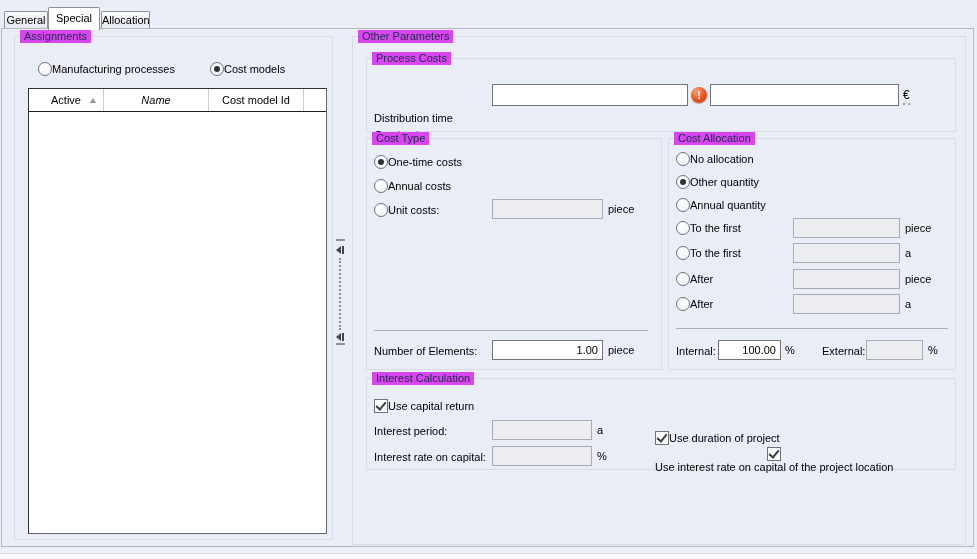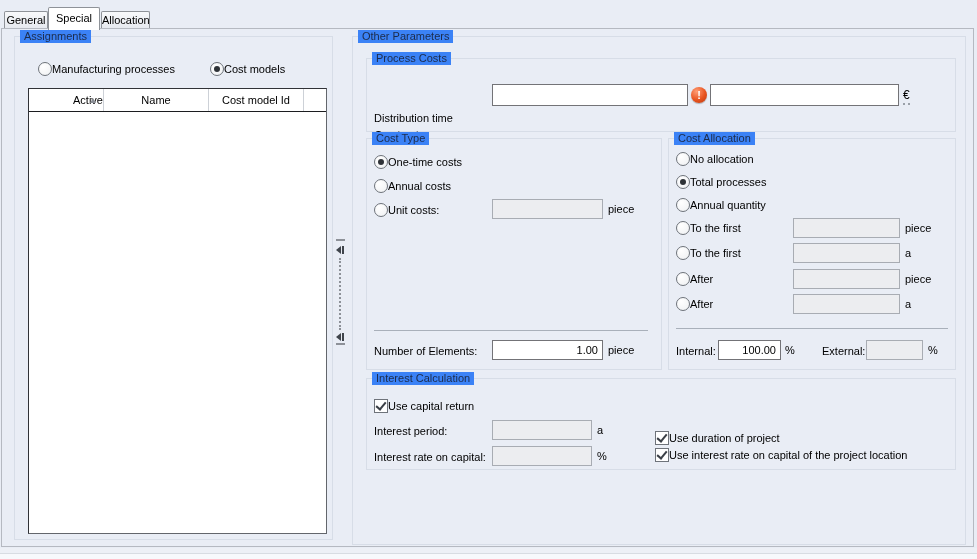--- a/index.html
+++ b/index.html
@@ -5,21 +5,21 @@
   html,body{margin:0;padding:0;background:#e9edf5;}
   #root{position:relative;width:977px;height:559px;font-family:"Liberation Sans",sans-serif;font-size:11px;color:#000;overflow:hidden;background:#e9edf5;}
 
   
   .tab{position:absolute;box-sizing:border-box;border:1px solid #8e9298;border-bottom:none;background:linear-gradient(#f8f9fb,#e6e9ef);text-align:center;line-height:17px;border-radius:2px 2px 0 0;z-index:1;cursor:default;}
   .tab.active{background:#ffffff;z-index:3;line-height:21px;}
   .page{position:absolute;left:1px;top:28px;width:973px;height:519px;border:1px solid #b5b9c1;background:#e9edf5;box-sizing:border-box;z-index:0;}
 
   
   .grp{position:absolute;border:1px solid #d7dde7;box-sizing:border-box;z-index:1;}
-  .grp-label{position:absolute;height:13px;line-height:13px;background:#3b82f6;padding:0 4px;color:#1c2b4a;z-index:4;white-space:nowrap;}
+  .grp-label{position:absolute;height:13px;line-height:13px;background:#d946ef;padding:0 4px;color:#1c2b4a;z-index:4;white-space:nowrap;}
 
   .lbl{position:absolute;white-space:nowrap;z-index:4;line-height:13px;}
   .bold{font-weight:bold;font-size:12px;}
 
   
   .tbx{position:absolute;box-sizing:border-box;background:#fff;border:1px solid #737377;font-family:"Liberation Sans",sans-serif;font-size:11px;padding:0 4px;z-index:5;}
   .tbx.num{text-align:right;}
   .tbx:disabled,.tbx.dis{background:#ecedf0;border-color:#a8acb3;color:#444;}
 
   
@@ -75,25 +75,25 @@
     <span class="radio"></span>
     <span>Manufacturing processes</span>
   </div>
   <div class="ctl-row" style="left:210px;top:61px;">
     <span class="radio checked"></span>
     <span>Cost models</span>
   </div>
 
   <div class="tbl">
     <div class="tbl-head">
-      <div class="th" style="width:75px;justify-content:flex-end;">
+      <div class="th" style="width:75px;">
         <span>Active</span>
         <span class="sort-tri"></span>
       </div>
-      <div class="th" style="width:105px;">
+      <div class="th" style="width:105px;font-style:italic;">
         <span>Name</span>
       </div>
       <div class="th" style="width:95px;">
         <span>Cost model Id</span>
       </div>
       <div class="th" style="flex:1;border-right:none;"></div>
     </div>
     <div style="height:423px;"></div>
   </div>
 
@@ -146,21 +146,21 @@
 
   <div class="grp" style="left:668px;top:138px;width:288px;height:232px;"></div>
   <span class="grp-label" style="left:674px;top:132px;">Cost Allocation</span>
 
   <div class="ctl-row" style="left:676px;top:151px;">
     <span class="radio"></span>
     <span>No allocation</span>
   </div>
   <div class="ctl-row" style="left:676px;top:174px;">
     <span class="radio checked"></span>
-    <span>Total processes</span>
+    <span>Other quantity</span>
   </div>
   <div class="ctl-row" style="left:676px;top:197px;">
     <span class="radio"></span>
     <span>Annual quantity</span>
   </div>
   <div class="ctl-row" style="left:676px;top:220px;">
     <span class="radio"></span>
     <span>To the first</span>
   </div>
   <input type="text" class="tbx dis" disabled="" style="left: 793px; top: 218px; width: 107px; height: 20px;" value="">
@@ -207,20 +207,20 @@
   <input type="text" class="tbx dis" disabled="" style="left: 492px; top: 420px; width: 100px; height: 20px;" value="">
   <span class="lbl" style="left:597px;top:424px;">a</span>
   <div class="ctl-row" style="left:655px;top:421px;margin-top:9px;">
     <span class="chk checked"></span>
     <span>Use duration of project</span>
   </div>
 
   <span class="lbl" style="left:374px;top:451px;">Interest rate on capital:</span>
   <input type="text" class="tbx dis" disabled="" style="left: 492px; top: 446px; width: 100px; height: 20px;" value="">
   <span class="lbl" style="left:597px;top:450px;">%</span>
-  <div class="ctl-row" style="left:655px;top:447px;">
+  <div class="ctl-row" style="left:655px;top:447px;flex-direction:column;">
     <span class="chk checked"></span>
     <span>Use interest rate on capital of the project location</span>
   </div>
 
   <div class="bottom-strip"></div>
   <div class="bottom-strip2"></div>
 </div>
 
 </body></html>

